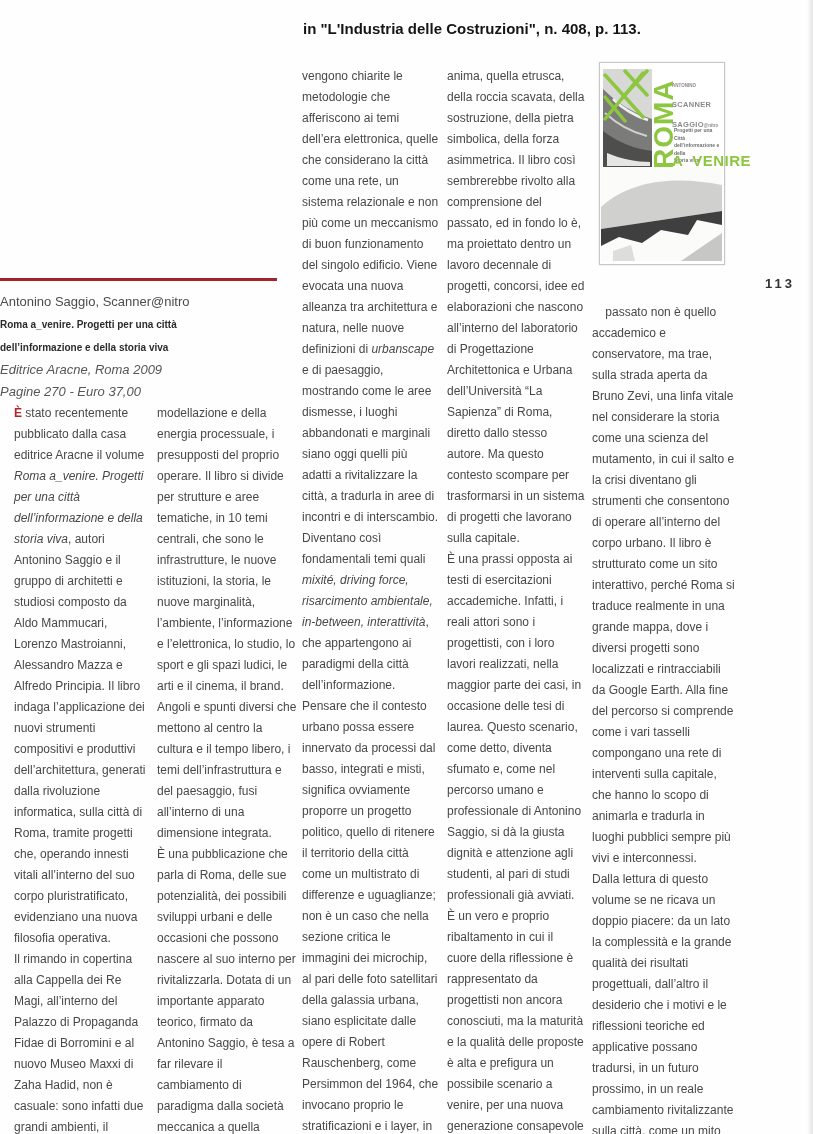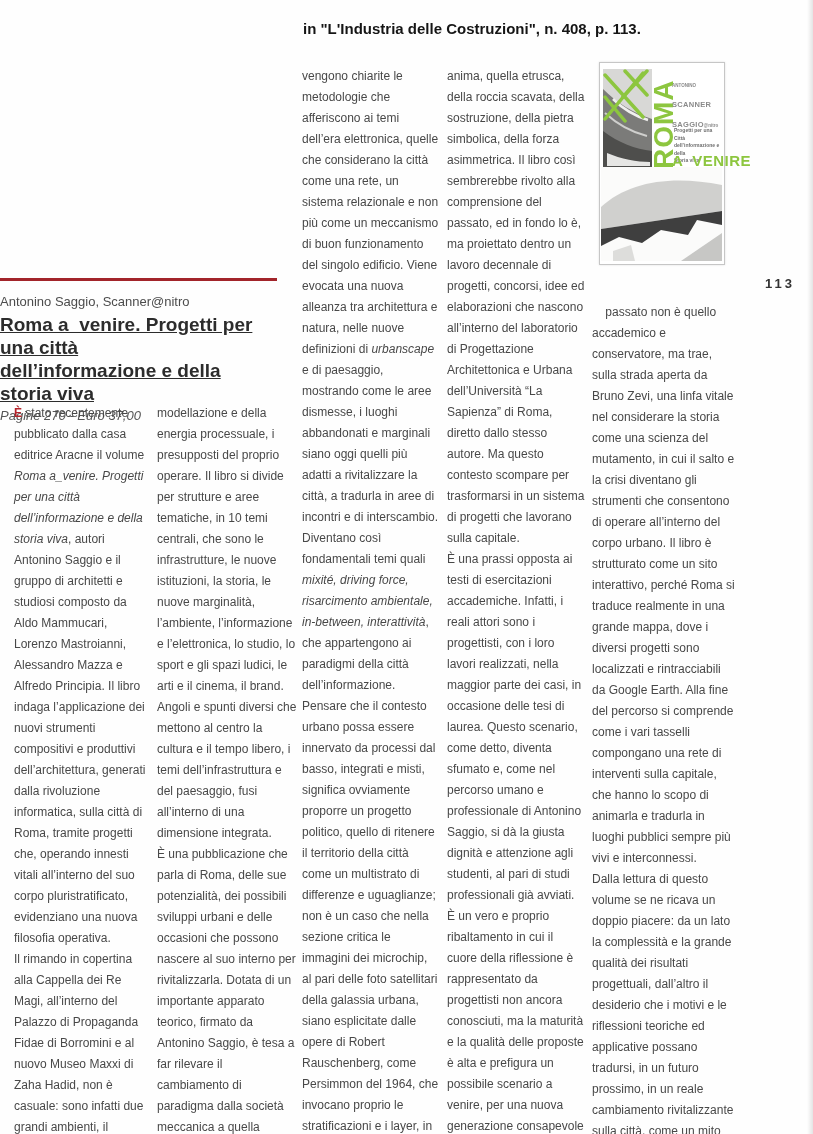--- a/index.html
+++ b/index.html
@@ -6,21 +6,21 @@
   .page{position:relative;width:813px;height:1134px;margin:0 auto;background:#fefefe;
         font-family:"Liberation Sans",sans-serif;overflow:hidden;}
   .scan-edge{position:absolute;right:0;top:0;width:6px;height:100%;
         background:linear-gradient(to right,rgba(0,0,0,0),rgba(0,0,0,0.10));}
 
   .header-title{position:absolute;left:303px;top:20px;font-size:15px;font-weight:bold;color:#151515;}
 
   .book-info{position:absolute;left:0;top:278px;width:277px;}
   .rule{height:3px;background:#a2242a;margin-bottom:10px;}
   .bi-line{font-size:13px;line-height:22px;color:#4c4c4c;}
-  .bi-title{font-size:19px;line-height:23px;font-weight:bold;color:#2c2c2c;text-decoration:underline;}
+  .bi-title{font-size:10px;line-height:23px;font-weight:bold;color:#2c2c2c;}
   .bi-it{font-style:italic;color:#565656;}
 
   .col{position:absolute;font-size:12px;line-height:21px;color:#484848;white-space:pre-wrap;}
   .col-1{left:14px;top:403px;width:134px;}
   .col-2{left:157px;top:403px;width:140px;}
   .col-3{left:302px;top:66px;width:138px;}
   .col-4{left:447px;top:66px;width:138px;}
   .col-5{left:592px;top:281px;width:145px;}
   .seg-i{font-style:italic;text-align:right;}
   .seg-cap{color:#b5232a;font-weight:bold;}
@@ -51,20 +51,21 @@
 
   <div class="header-title">in "L'Industria delle Costruzioni", n. 408, p. 113.</div>
 
   <div class="page-number">113</div>
 
   <div class="book-info">
     <div class="rule"></div>
     <div class="bi-line">Antonino Saggio, Scanner@nitro</div>
     <div class="bi-title">Roma a_venire. Progetti per una città</div>
     <div class="bi-title">dell’informazione e della storia viva</div>
+    <div class="bi-line bi-it">Editrice Aracne, Roma 2009</div>
     <div class="bi-line bi-it">Pagine 270 - Euro 37,00</div>
   </div>
 
   <div class="cover">
     <svg class="cover-photo-top" viewBox="0 0 49 100" preserveAspectRatio="none">
       <rect x="0" y="0" width="49" height="100" fill="#d8d8d6"></rect>
       <path d="M0,100 L0,20 C14,34 30,44 49,50 L49,100 Z" fill="#7b7b79"></path>
       <path d="M0,62 C16,74 32,80 49,82 L49,100 L0,100 Z" fill="#4e4e4c"></path>
       <path d="M4,84 C18,90 34,93 47,93 L47,97 L4,97 Z" fill="#e6e6e4"></path>
       <path d="M10,30 C20,40 32,47 45,51" stroke="#f0f0ee" stroke-width="2.5" fill="none"></path>

